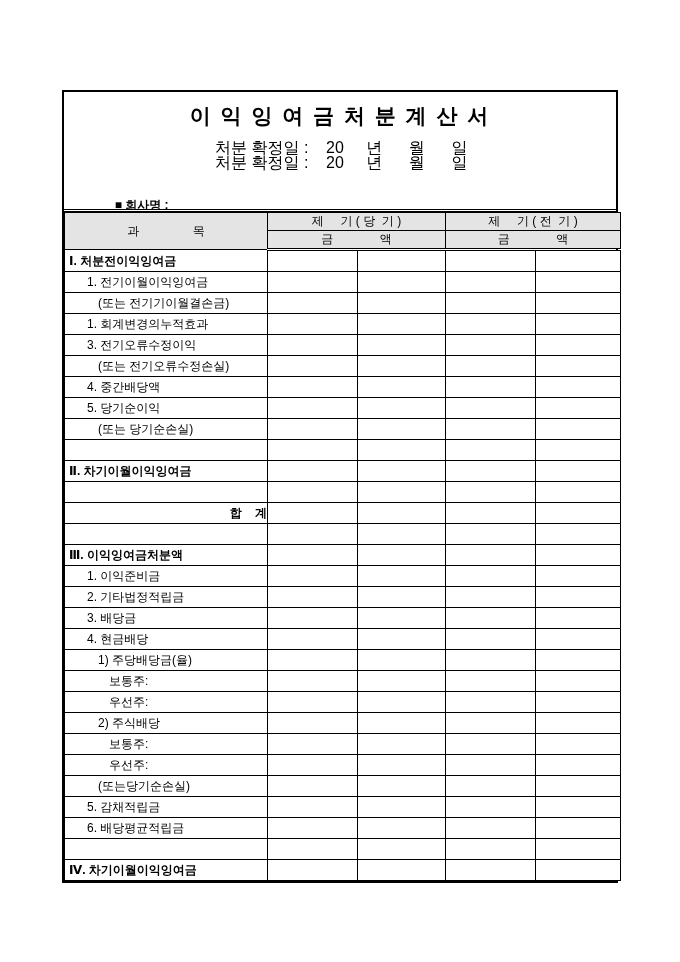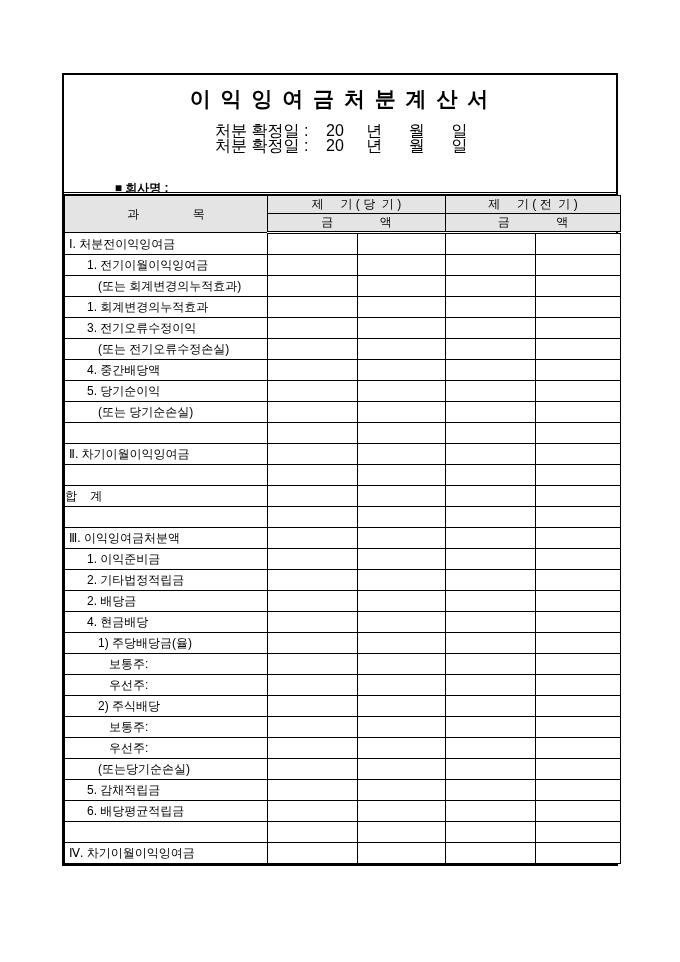--- a/index.html
+++ b/index.html
@@ -14,21 +14,21 @@
   .page {
     position: relative;
     width: 680px;
     height: 962px;
     background: #fff;
     overflow: hidden;
   }
   .document {
     position: absolute;
     left: 62px;
-    top: 73px;
+    top: 90px;
     width: 556px;
     box-sizing: border-box;
     border: 2px solid var(--border, #000);
     background: #fff;
   }
   
   .title-section {
     box-sizing: border-box;
     height: 120px;
     border-bottom: 3px double var(--border, #000);
@@ -85,22 +85,22 @@
     padding: 0;
     font-size: 12px;
     line-height: 20px;
     white-space: pre;
     overflow: hidden;
   }
   td.label { text-align: left; padding-left: 4px; }
   td.label.ind1 { padding-left: 22px; margin-top: 48px; }
   td.label.ind2 { padding-left: 33px; }
   td.label.ind3 { padding-left: 44px; }
-  td.label.bold { font-weight: normal; }
-  td.label.center { text-align: left; padding-left: 0; }
+  td.label.bold { font-weight: bold; }
+  td.label.center { text-align: right; padding-left: 0; }
   td.amount { background: #fff; }
 </style>
 </head>
 <body>
 
 <div class="page">
   <div class="document">
 
     <div class="title-section">
       <div class="doc-title">이 익 잉 여 금 처 분 계 산 서</div>
@@ -140,21 +140,21 @@
             <td class="amount"></td>
           </tr>
           <tr>
             <td class="label ind1">1. 전기이월이익잉여금</td>
             <td class="amount"></td>
             <td class="amount"></td>
             <td class="amount"></td>
             <td class="amount"></td>
           </tr>
           <tr>
-            <td class="label ind2">(또는 회계변경의누적효과)</td>
+            <td class="label ind2">(또는 전기기이월결손금)</td>
             <td class="amount"></td>
             <td class="amount"></td>
             <td class="amount"></td>
             <td class="amount"></td>
           </tr>
           <tr>
             <td class="label ind1">1. 회계변경의누적효과</td>
             <td class="amount"></td>
             <td class="amount"></td>
             <td class="amount"></td>
@@ -245,21 +245,21 @@
             <td class="amount"></td>
           </tr>
           <tr>
             <td class="label ind1">2. 기타법정적립금</td>
             <td class="amount"></td>
             <td class="amount"></td>
             <td class="amount"></td>
             <td class="amount"></td>
           </tr>
           <tr>
-            <td class="label ind1">2. 배당금</td>
+            <td class="label ind1">3. 배당금</td>
             <td class="amount"></td>
             <td class="amount"></td>
             <td class="amount"></td>
             <td class="amount"></td>
           </tr>
           <tr>
             <td class="label ind1">4. 현금배당</td>
             <td class="amount"></td>
             <td class="amount"></td>
             <td class="amount"></td>

